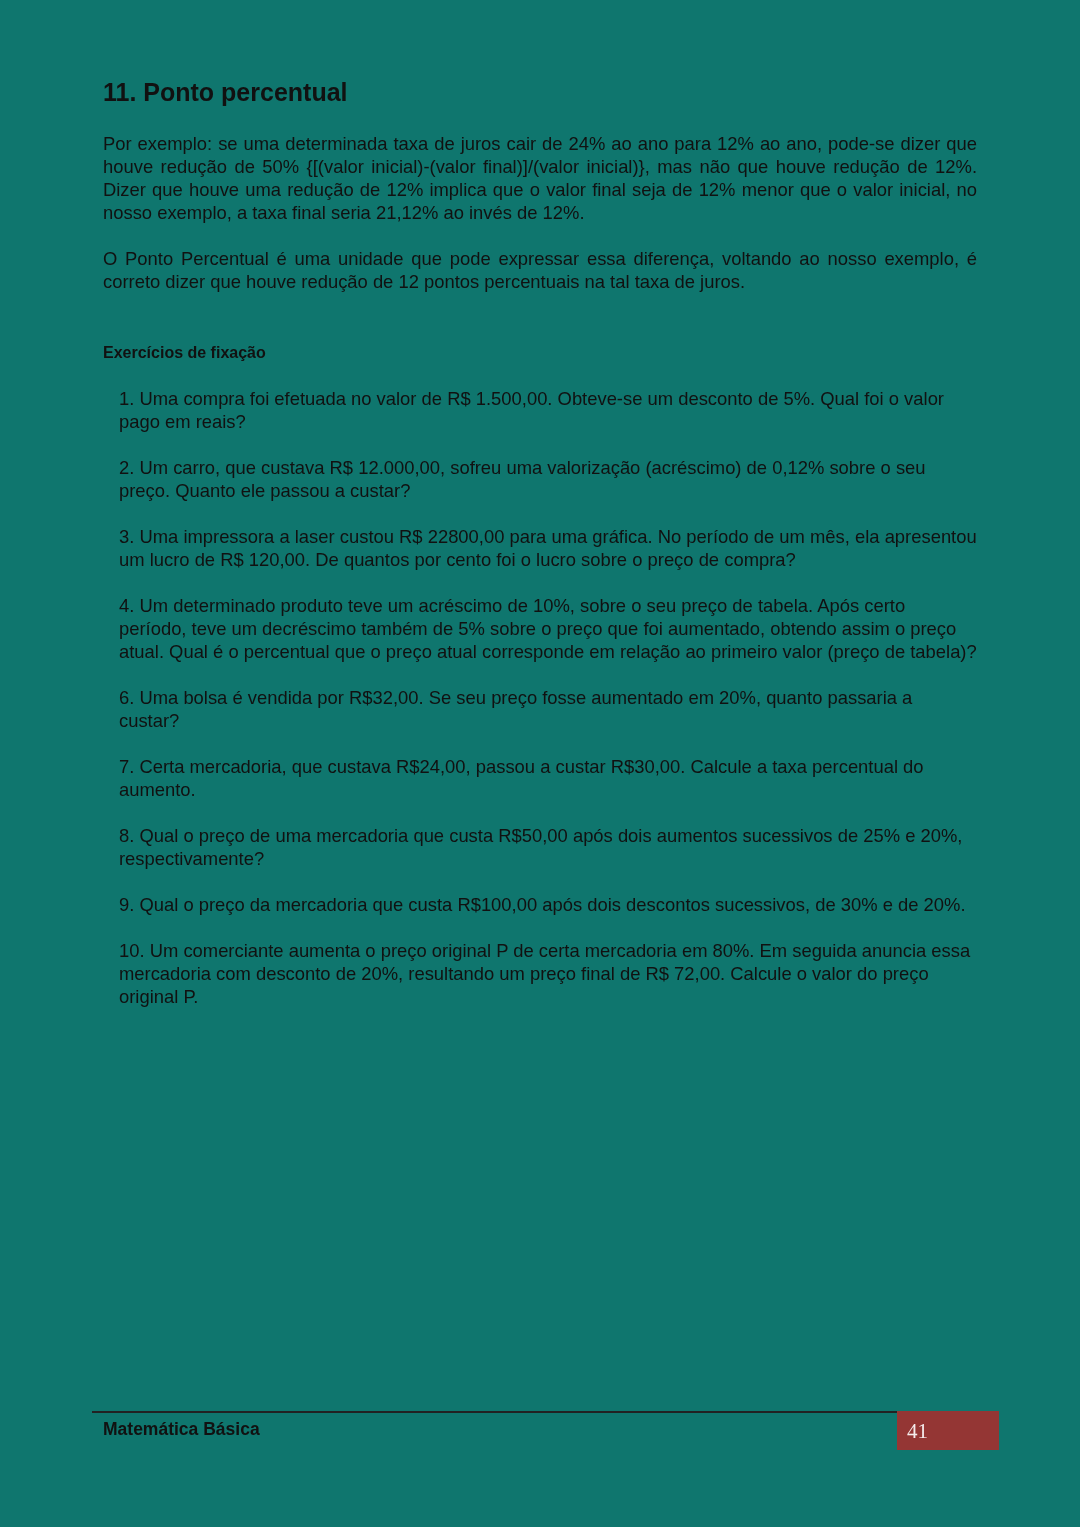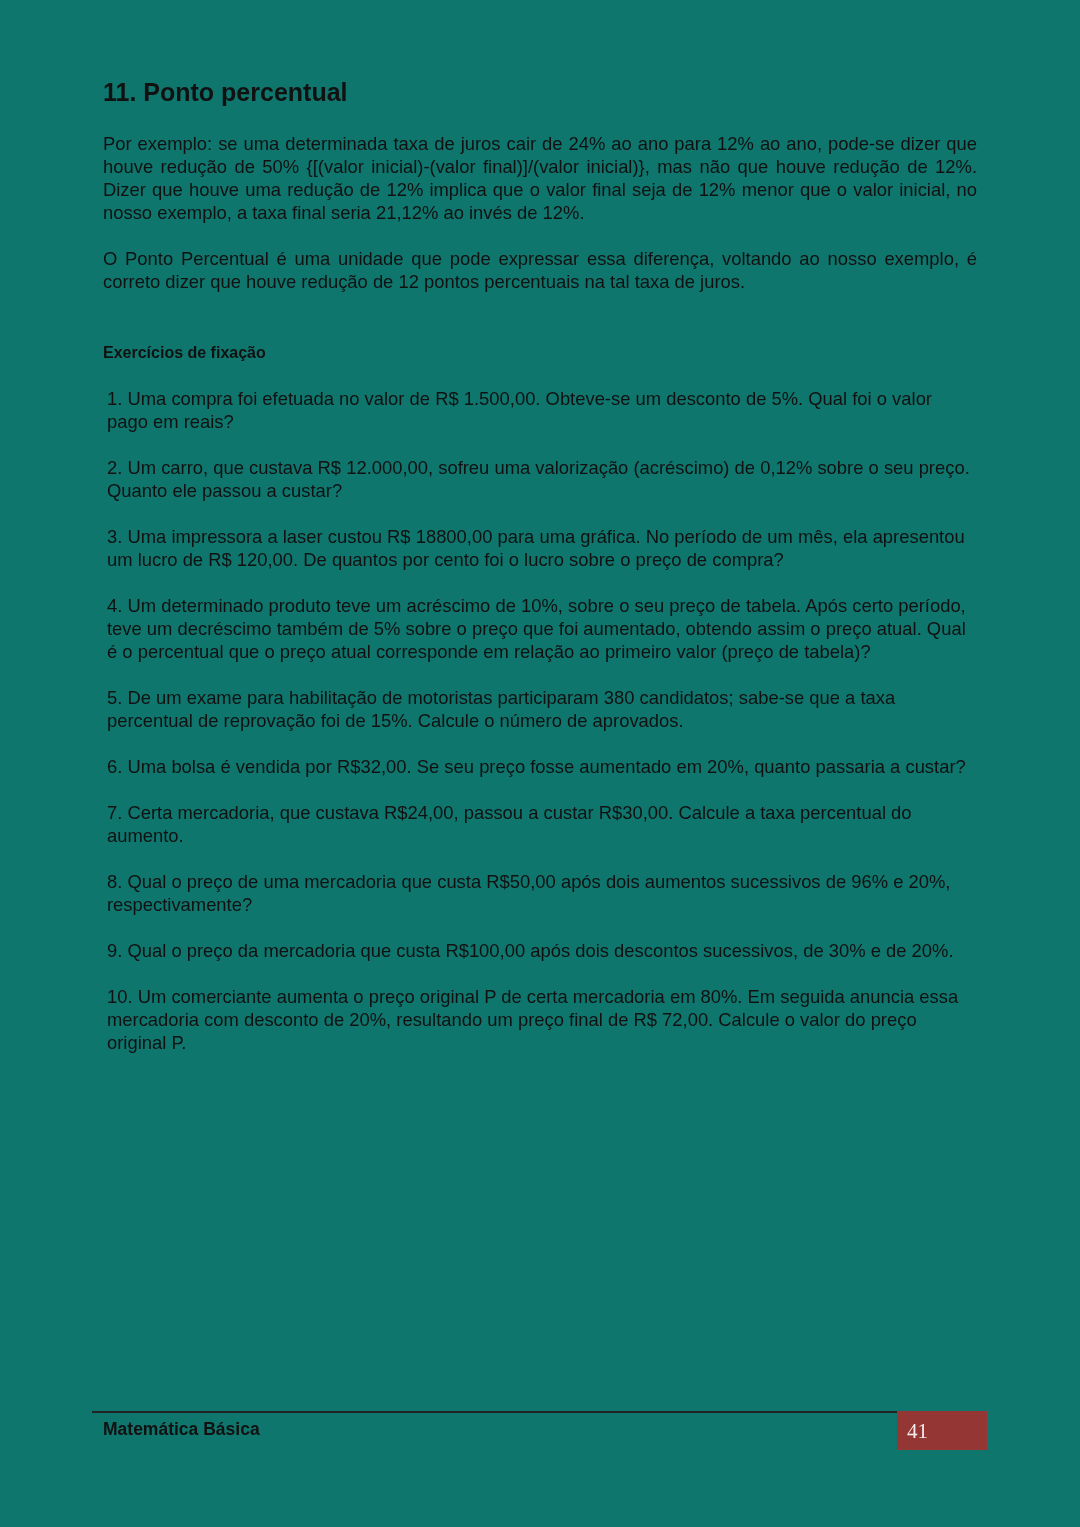--- a/index.html
+++ b/index.html
@@ -2,44 +2,43 @@
 <html><head>
   <meta charset="utf-8">
   <style>
     html, body { margin: 0; padding: 0; background: #ffffff; }
     body { width: 1080px; height: 1527px; position: relative; overflow: hidden; }
     .page { position: absolute; left: 0; top: 0; width: 1080px; height: 1527px; background: #0f766e; }
     .content { position: absolute; left: 103px; top: 76px; width: 874px; color: #111; font-family: "Liberation Sans", sans-serif; }
     h1.section-title { font-size: 25px; font-weight: bold; margin: 0 0 24px 0; line-height: 32px; color: #111; }
     p.body { font-size: 18.4px; line-height: 23px; margin: 0 0 23px 0; text-align: justify; }
     h2.sub-title { font-size: 16px; font-weight: bold; margin: 47px 0 21px 0; line-height: 26px; }
-    p.exercise { font-size: 18.4px; line-height: 23px; margin: 0 0 23px 4px; text-align: left; }
+    p.exercise { font-size: 18.4px; line-height: 23px; margin: 0 0 23px 16px; text-align: left; }
     .footer-rule { position: absolute; left: 92px; top: 1411px; width: 806px; height: 2px; background: #222; }
     .footer-title { position: absolute; left: 103px; top: 1419px; font-family: "Liberation Sans", sans-serif; font-size: 17.5px; color: #111; font-weight: bold; }
-    .page-box { position: absolute; left: 897px; top: 1411px; width: 90px; height: 39px; background: #943634; }
+    .page-box { position: absolute; left: 897px; top: 1411px; width: 102px; height: 39px; background: #943634; }
     .page-num { position: absolute; left: 10px; top: 8px; font-family: "Liberation Serif", serif; font-size: 21px; color: #f5ecec; }
   </style>
 </head>
 <body>
 
 <div class="page">
   <div class="content">
     <h1 class="section-title">11. Ponto percentual</h1>
     <p class="body">Por exemplo: se uma determinada taxa de juros cair de 24% ao ano para 12% ao ano, pode-se dizer que houve redução de 50% {[(valor inicial)-(valor final)]/(valor inicial)}, mas não que houve redução de 12%. Dizer que houve uma redução de 12% implica que o valor final seja de 12% menor que o valor inicial, no nosso exemplo, a taxa final seria 21,12% ao invés de 12%.</p>
     <p class="body">O Ponto Percentual é uma unidade que pode expressar essa diferença, voltando ao nosso exemplo, é correto dizer que houve redução de 12 pontos percentuais na tal taxa de juros.</p>
 
     <h2 class="sub-title">Exercícios de fixação</h2>
     <p class="exercise">1. Uma compra foi efetuada no valor de R$ 1.500,00. Obteve-se um desconto de 5%. Qual foi o valor pago em reais?</p>
     <p class="exercise">2. Um carro, que custava R$ 12.000,00, sofreu uma valorização (acréscimo) de 0,12% sobre o seu preço. Quanto ele passou a custar?</p>
-    <p class="exercise">3. Uma impressora a laser custou R$ 18800,00 para uma gráfica. No período de um mês, ela apresentou um lucro de R$ 120,00. De quantos por cento foi o lucro sobre o preço de compra?</p>
+    <p class="exercise">3. Uma impressora a laser custou R$ 22800,00 para uma gráfica. No período de um mês, ela apresentou um lucro de R$ 120,00. De quantos por cento foi o lucro sobre o preço de compra?</p>
     <p class="exercise">4. Um determinado produto teve um acréscimo de 10%, sobre o seu preço de tabela. Após certo período, teve um decréscimo também de 5% sobre o preço que foi aumentado, obtendo assim o preço atual. Qual é o percentual que o preço atual corresponde em relação ao primeiro valor (preço de tabela)?</p>
-    <p class="exercise">5. De um exame para habilitação de motoristas participaram 380 candidatos; sabe-se que a taxa percentual de reprovação foi de 15%. Calcule o número de aprovados.</p>
     <p class="exercise">6. Uma bolsa é vendida por R$32,00. Se seu preço fosse aumentado em 20%, quanto passaria a custar?</p>
     <p class="exercise">7. Certa mercadoria, que custava R$24,00, passou a custar R$30,00. Calcule a taxa percentual do aumento.</p>
-    <p class="exercise">8. Qual o preço de uma mercadoria que custa R$50,00 após dois aumentos sucessivos de 96% e 20%, respectivamente?</p>
+    <p class="exercise">8. Qual o preço de uma mercadoria que custa R$50,00 após dois aumentos sucessivos de 25% e 20%, respectivamente?</p>
     <p class="exercise">9. Qual o preço da mercadoria que custa R$100,00 após dois descontos sucessivos, de 30% e de 20%.</p>
     <p class="exercise">10. Um comerciante aumenta o preço original P de certa mercadoria em 80%. Em seguida anuncia essa mercadoria com desconto de 20%, resultando um preço final de R$ 72,00. Calcule o valor do preço original P.</p>
   </div>
 
   <div class="footer-rule"></div>
   <div class="footer-title">Matemática Básica</div>
   <div class="page-box" style="background: rgb(148, 54, 52);">
     <span class="page-num">41</span>
   </div>
 </div>

